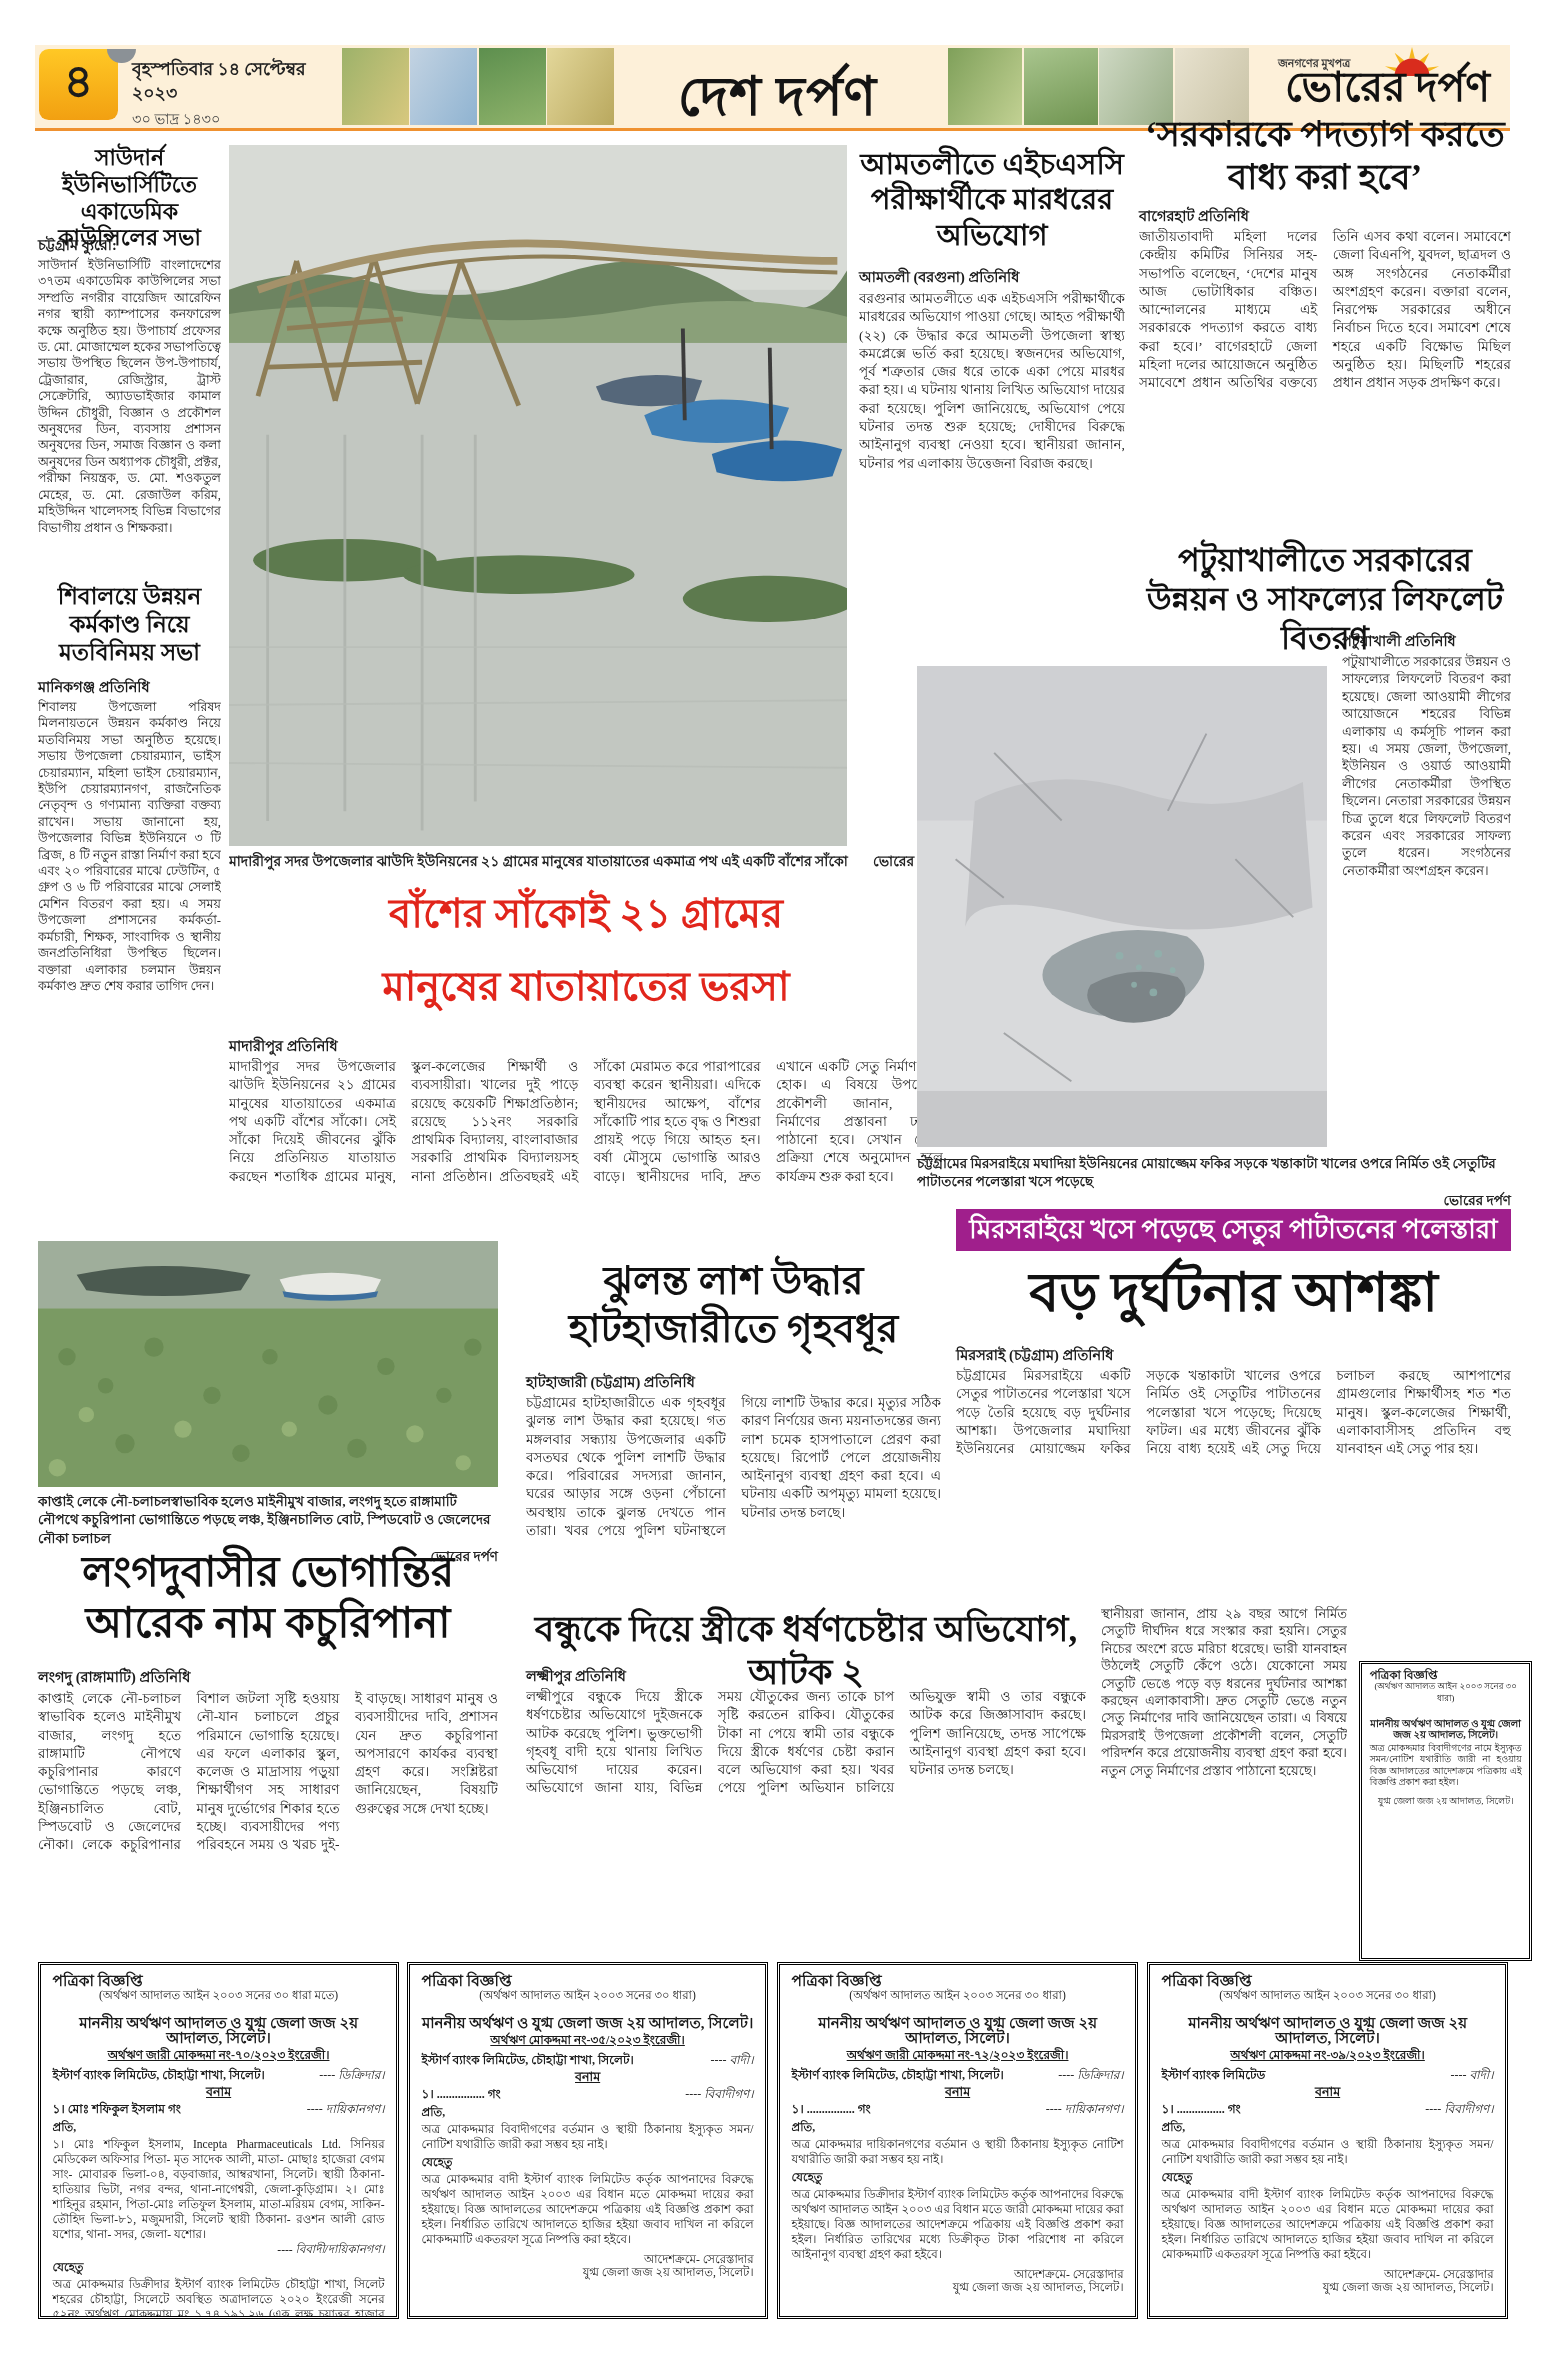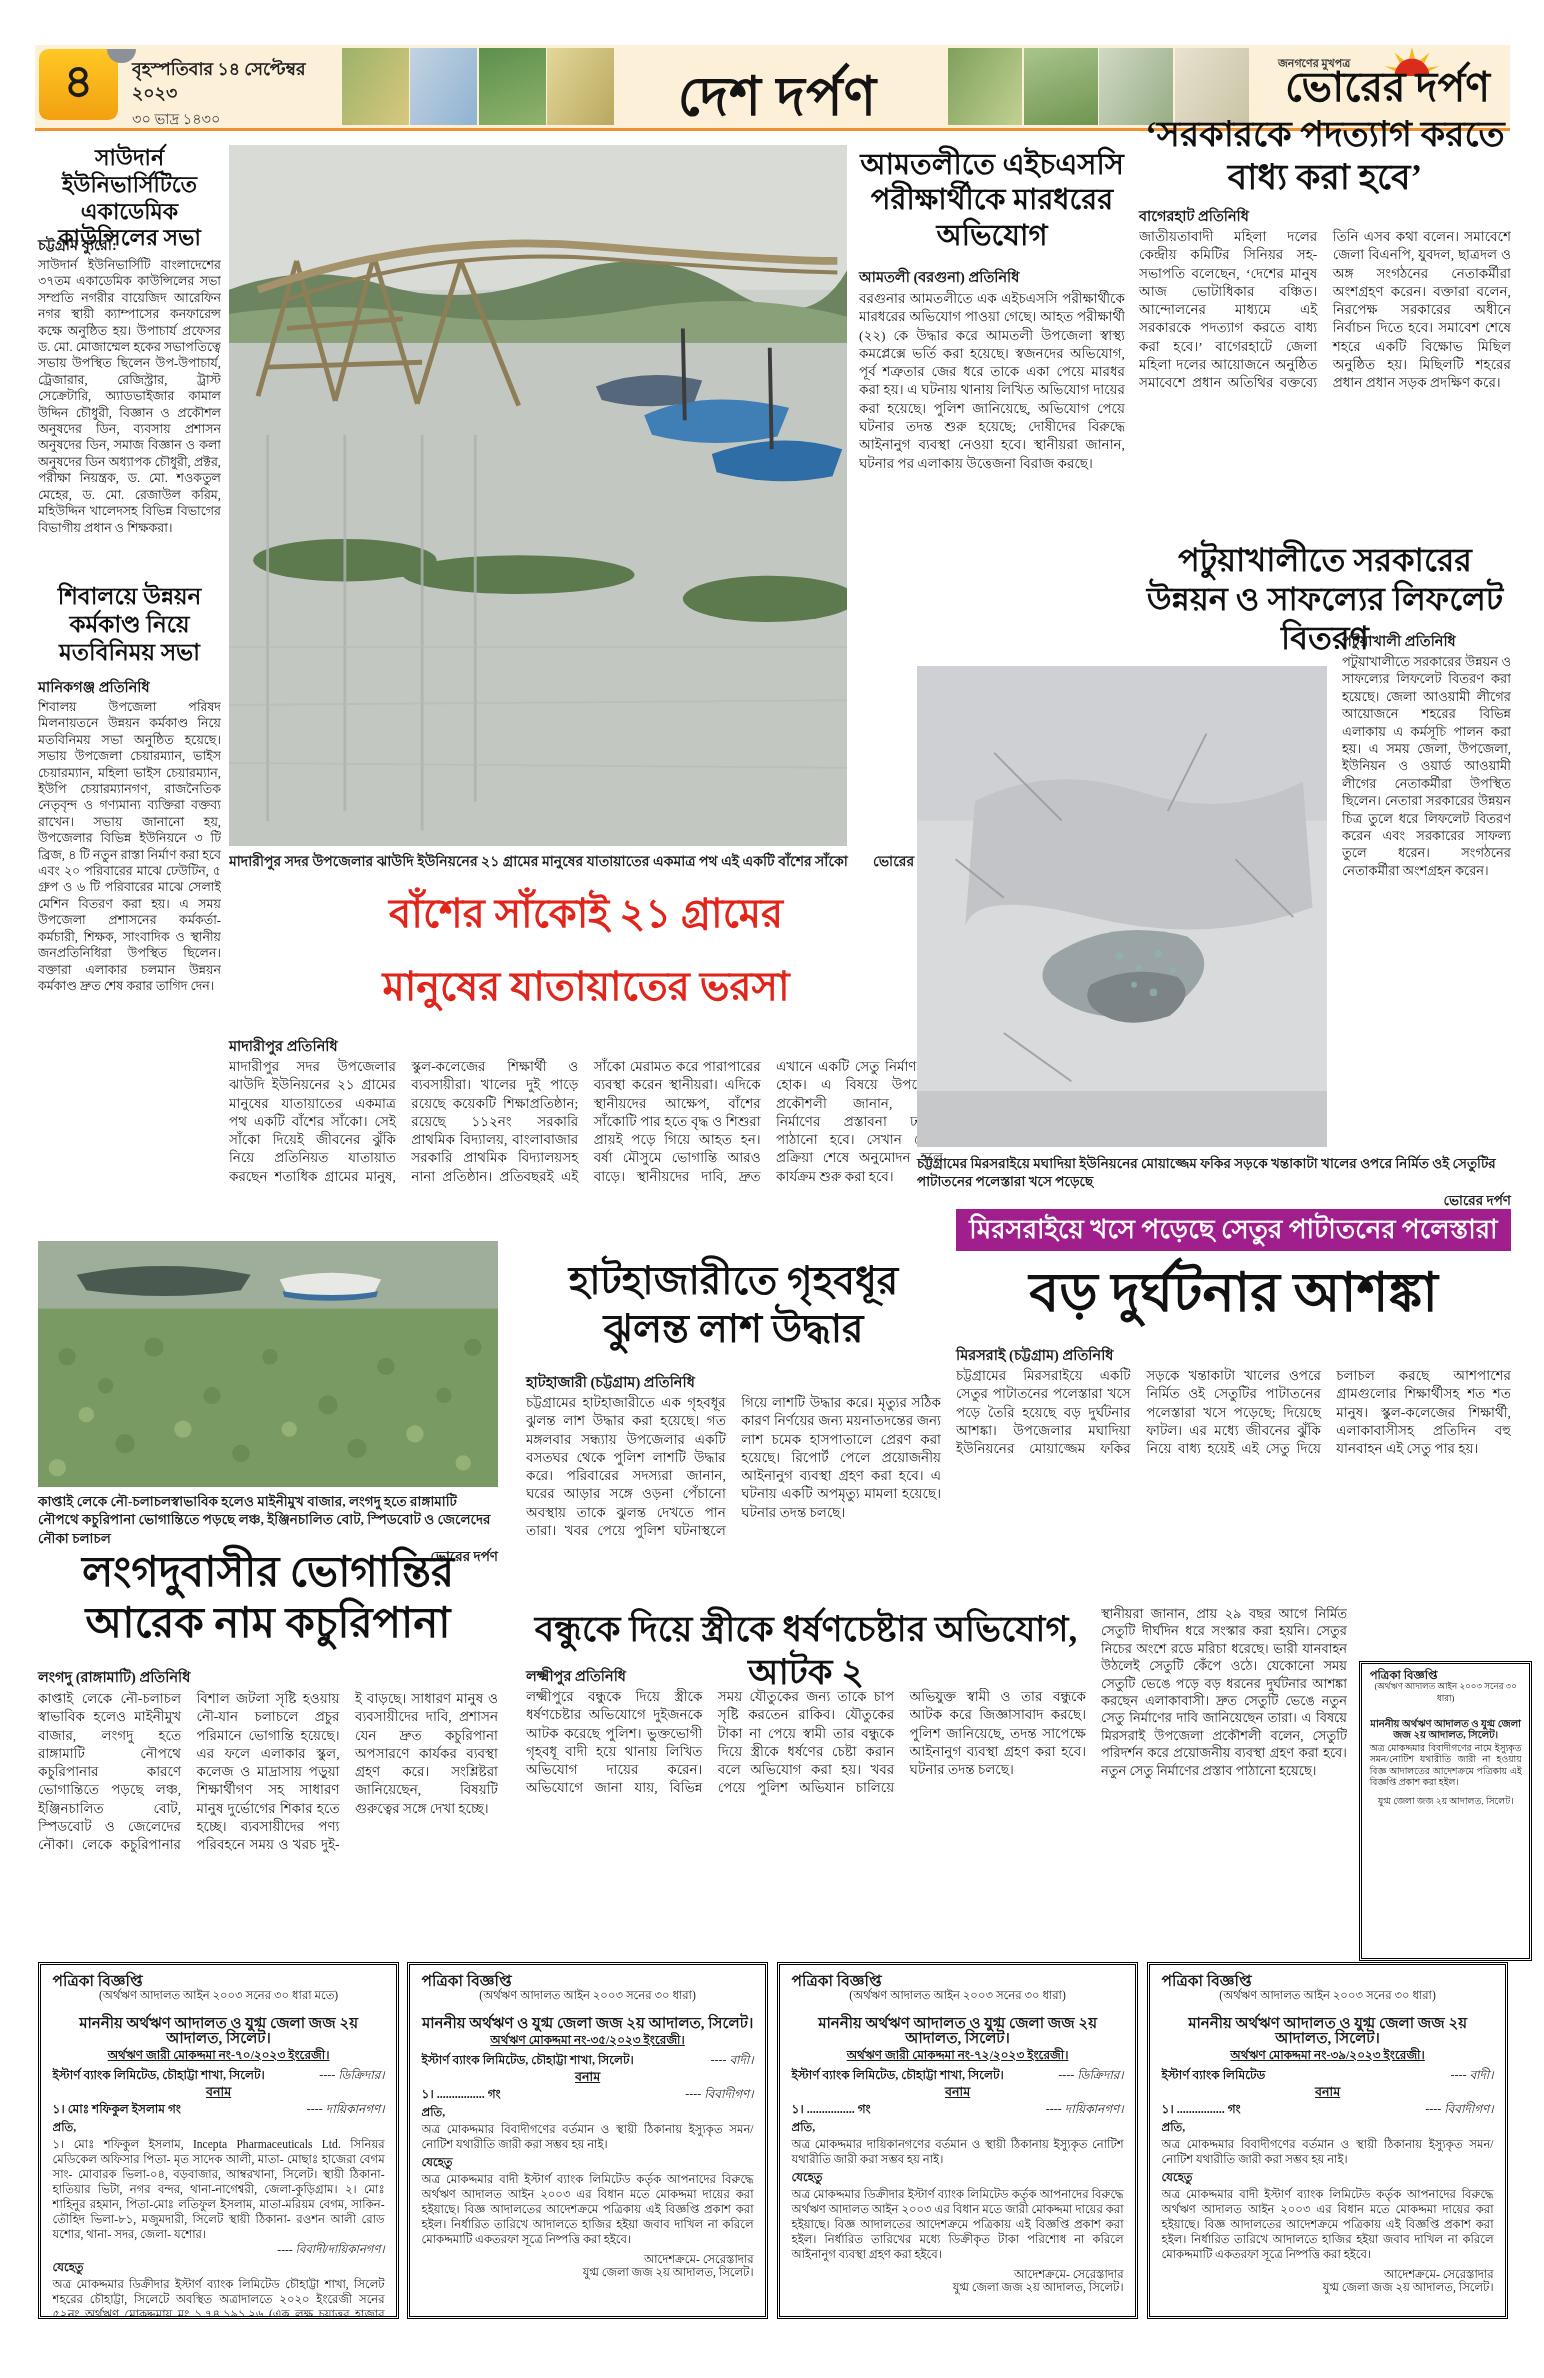--- a/index.html
+++ b/index.html
@@ -210,22 +210,22 @@
 
   <div class="abs notice" style="left:1359px;top:1661px;width:152px;height:282px;font-size:9.2px;line-height:11.6px;padding:5.8px 7.7px;">
     <div class="n-title" style="font-size:11.6px;">পত্রিকা বিজ্ঞপ্তি</div>
     <div class="n-law" style="font-size:8.7px;">(অর্থঋণ আদালত আইন ২০০৩ সনের ৩০ ধারা)</div>
     <div class="n-court" style="font-size:10px;">মাননীয় অর্থঋণ আদালত ও যুগ্ম জেলা জজ ২য় আদালত, সিলেট।</div>
     <div class="n-body">অত্র মোকদ্দমার বিবাদীগণের নামে ইস্যুকৃত সমন/নোটিশ যথারীতি জারী না হওয়ায় বিজ্ঞ আদালতের আদেশক্রমে পত্রিকায় এই বিজ্ঞপ্তি প্রকাশ করা হইল।</div>
     <div class="n-sign" style="text-align:center;font-size:9.2px;">যুগ্ম জেলা জজ ২য় আদালত, সিলেট।</div>
   </div>
 
   <div class="abs title" style="left:526px;top:1257px;width:415px;font-size:39px;">
+    <div>ঝুলন্ত লাশ উদ্ধার</div>
     <div>হাটহাজারীতে গৃহবধূর</div>
-    <div>ঝুলন্ত লাশ উদ্ধার</div>
   </div>
   <div class="abs byline" style="left:526px;top:1371px;">হাটহাজারী (চট্টগ্রাম) প্রতিনিধি</div>
   <div class="abs body-txt cols-2" style="left:526px;top:1394px;width:415px;height:197px;">চট্টগ্রামের হাটহাজারীতে এক গৃহবধূর ঝুলন্ত লাশ উদ্ধার করা হয়েছে। গত মঙ্গলবার সন্ধ্যায় উপজেলার একটি বসতঘর থেকে পুলিশ লাশটি উদ্ধার করে। পরিবারের সদস্যরা জানান, ঘরের আড়ার সঙ্গে ওড়না পেঁচানো অবস্থায় তাকে ঝুলন্ত দেখতে পান তারা। খবর পেয়ে পুলিশ ঘটনাস্থলে গিয়ে লাশটি উদ্ধার করে। মৃত্যুর সঠিক কারণ নির্ণয়ের জন্য ময়নাতদন্তের জন্য লাশ চমেক হাসপাতালে প্রেরণ করা হয়েছে। রিপোর্ট পেলে প্রয়োজনীয় আইনানুগ ব্যবস্থা গ্রহণ করা হবে। এ ঘটনায় একটি অপমৃত্যু মামলা হয়েছে। ঘটনার তদন্ত চলছে।</div>
 
   <div class="abs photo" style="left:38px;top:1241px;width:460px;height:246px;">
     <svg width="460" height="246" viewBox="0 0 476 255" preserveAspectRatio="none">
       <rect width="476" height="255" fill="#7a9a63"></rect>
       <rect y="0" width="476" height="70" fill="#9fae9b"></rect>
       <g fill="#6b8c54">
         <circle cx="30" cy="120" r="9"></circle>

